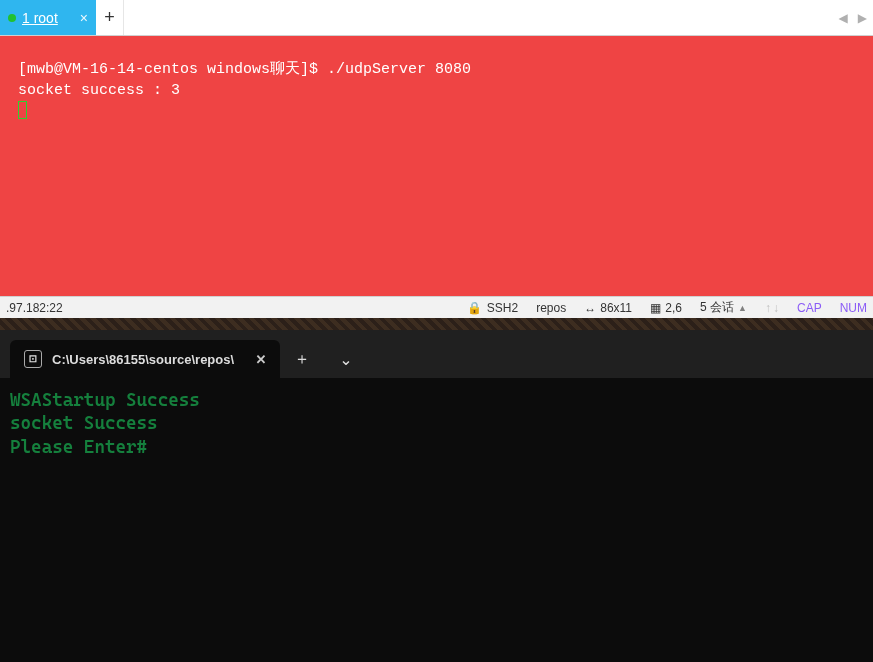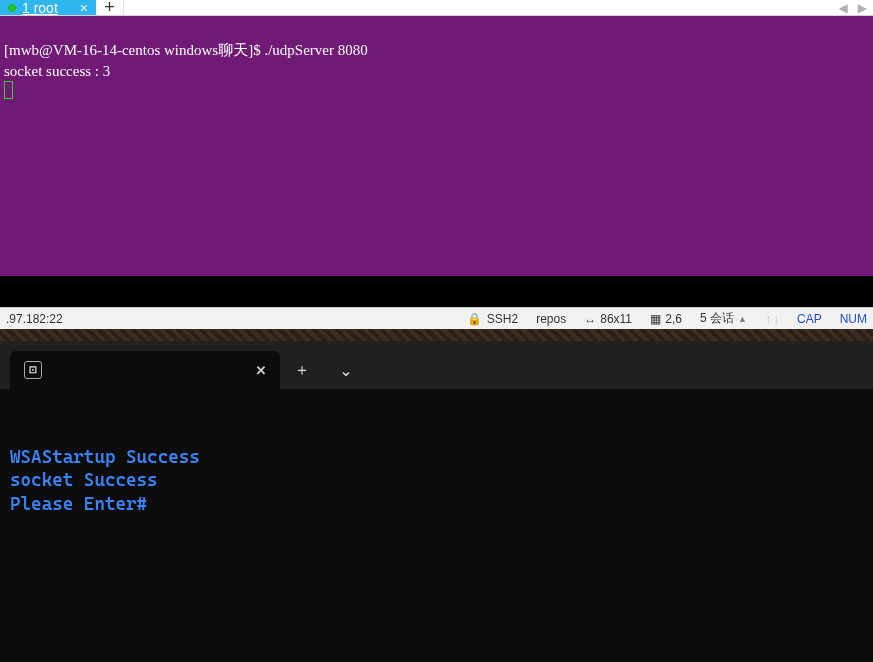--- a/index.html
+++ b/index.html
@@ -8,21 +8,21 @@
     height: 662px;
     background: #000;
     font-family: Consolas, "Courier New", monospace;
     overflow: hidden;
     display: flex;
     flex-direction: column;
   }
 
   
   .ssh-tabbar {
-    height: 16px;
+    height: 36px;
     background: #fff;
     display: flex;
     align-items: stretch;
     border-bottom: 1px solid #d0d0d0;
   }
   .ssh-tab {
     display: flex;
     align-items: center;
     gap: 6px;
     padding: 0 8px;
@@ -57,24 +57,24 @@
     align-items: center;
     gap: 10px;
     padding: 0 6px;
     color: #b0b0b0;
     font-size: 12px;
     font-family: "Segoe UI", Tahoma, sans-serif;
   }
 
   .ssh-terminal {
     flex: 0 0 260px;
-    background: #701a75;
+    background: #ef4444;
     color: #fff;
-    padding: 4px 4px;
-    font-family: Liberation Serif, serif;
+    padding: 4px 18px;
+    font-family: Liberation Mono, monospace;
     font-size: 15px;
     line-height: 1.35;
     white-space: pre;
   }
   .ssh-terminal .cmd { color: #fff; }
   .cursor-block {
     display: inline-block;
     width: 9px;
     height: 18px;
     border: 1px solid #2fd12f;
@@ -86,29 +86,28 @@
     height: 22px;
     background: #f2f2f2;
     border-top: 1px solid #d0d0d0;
     display: flex;
     align-items: center;
     font-family: "Segoe UI", Tahoma, sans-serif;
     font-size: 12px;
     color: #333;
     padding: 0 6px;
     gap: 18px;
-    margin-top: 31px;
   }
   .statusbar .left { flex: 0 0 auto; }
   .statusbar .fill { flex: 1; }
   .status-item { display: flex; align-items: center; gap: 4px; }
   .lock-icon { color: #d8b52a; }
   .sessions-arrow { color: #808080; font-size: 9px; }
   .updown { color: #c0c0c0; display:flex; flex-direction: row; gap:2px;}
-  .statusbar .cap, .statusbar .num { color: #1d4ed8; }
+  .statusbar .cap, .statusbar .num { color: #8b5cf6; }
 
   
   .divider {
     height: 12px;
     background: repeating-linear-gradient(45deg,#3d2d20 0 4px,#2c2019 4px 8px);
   }
 
   
   .winterm {
     flex: 1;
@@ -155,28 +154,27 @@
     height: 38px;
     display: flex; align-items: center; justify-content:center;
     color: #ddd;
     font-size: 16px;
     cursor: pointer;
     font-family: "Segoe UI", Tahoma, sans-serif;
   }
   .winterm-body {
     flex: 1;
     background: #0c0c0c;
-    color: #3b82f6;
+    color: #15803d;
     padding: 10px 10px;
     font-family: "Cascadia Mono", Consolas, monospace;
     font-size: 18px;
     font-weight: 600;
     line-height: 1.3;
     white-space: pre;
-    margin-top: 46px;
   }
 </style>
 </head>
 <body>
 
 <div class="ssh-tabbar">
   <div class="ssh-tab">
     <span class="dot"></span>
     <span class="label">1 root</span>
     <span class="close-x">×</span>
@@ -222,20 +220,21 @@
   <span class="cap">CAP</span>
   <span class="num">NUM</span>
 </div>
 
 <div class="divider"></div>
 
 <div class="winterm">
   <div class="winterm-titlebar">
     <div class="winterm-tab">
       <span class="cmd-icon">⊡</span>
+      <span>C:\Users\86155\source\repos\</span>
       <span class="close">✕</span>
     </div>
     <div class="winterm-new">＋</div>
     <div class="winterm-chev">⌄</div>
   </div>
   <div class="winterm-body"><span>WSAStartup Success</span>
 <span>socket Success</span>
 <span>Please Enter#</span></div>
 </div>
 

